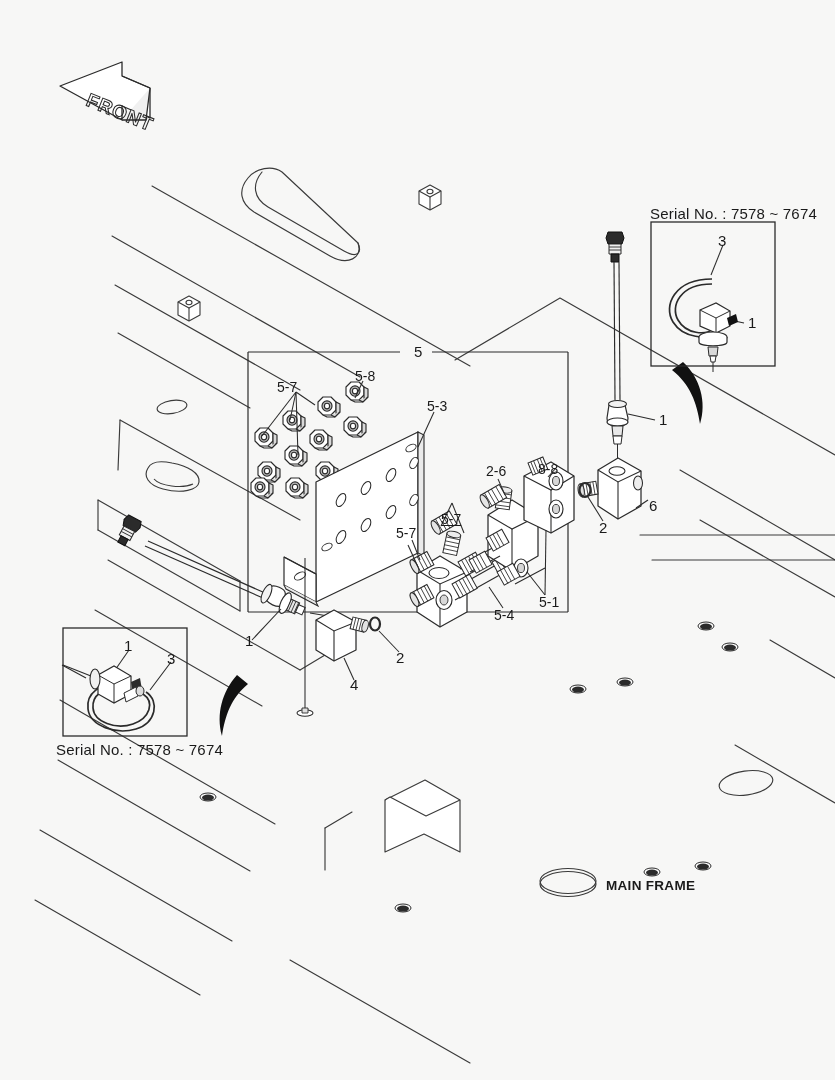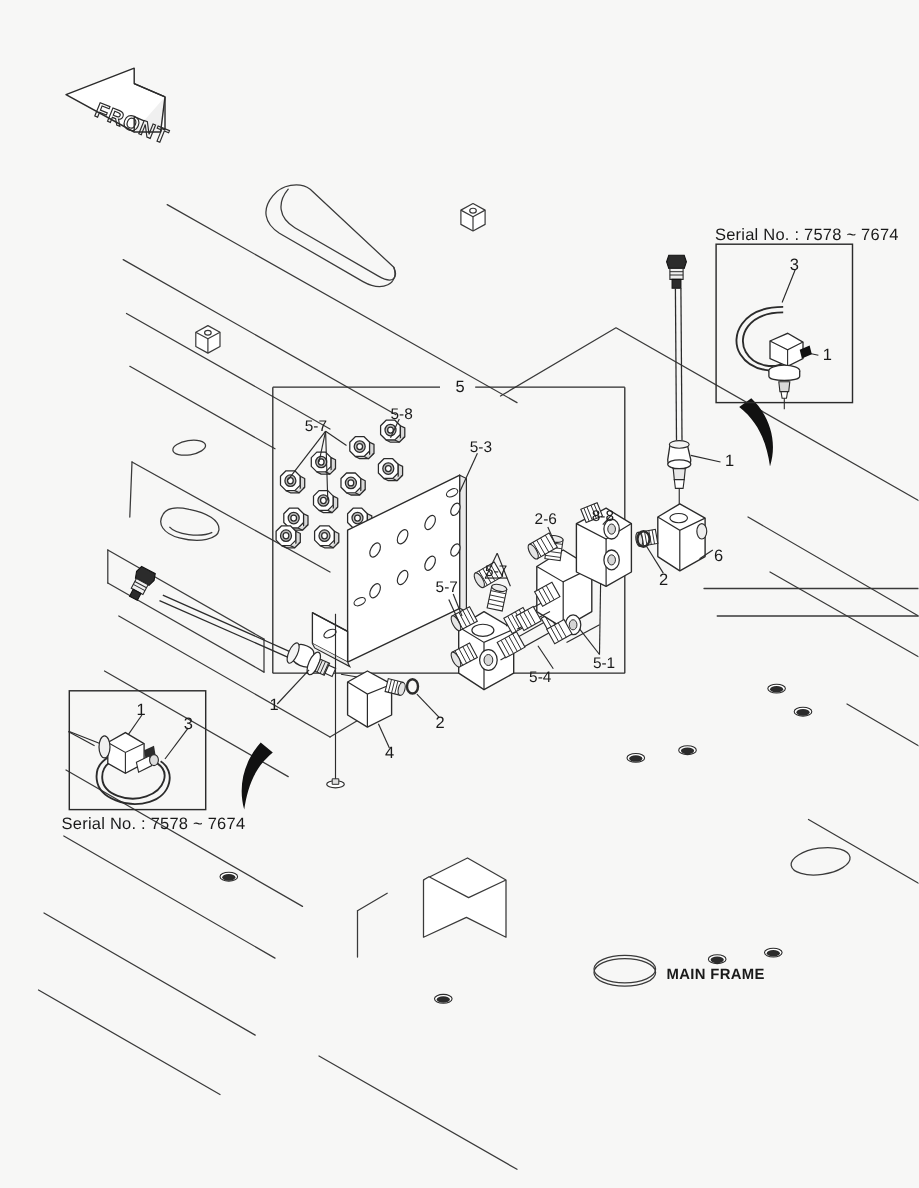--- a/index.html
+++ b/index.html
@@ -495,21 +495,21 @@
       <path d="M122 76 L150 88"></path>
     </g>
     <text x="85" y="105" transform="rotate(22 85 105)" font-family="Liberation Sans, sans-serif" font-size="19" font-weight="700" fill="none" stroke="#2b2b2b" stroke-width="1.05" letter-spacing="1">FRONT</text>
   </svg>
 
   <div class="lbl grouplbl" style="left:409px;top:344px;">5</div>
   <div class="lbl subcallout" style="left:355px;top:369px;">5-8</div>
   <div class="lbl subcallout" style="left:277px;top:380px;">5-7</div>
   <div class="lbl subcallout" style="left:427px;top:399px;">5-3</div>
   <div class="lbl subcallout" style="left:396px;top:526px;">5-7</div>
-  <div class="lbl subcallout" style="left:481px;top:608px;">5-4</div>
+  <div class="lbl subcallout" style="left:494px;top:608px;">5-4</div>
   <div class="lbl subcallout" style="left:539px;top:595px;">5-1</div>
   <div class="lbl subcallout" style="left:486px;top:464px;">2-6</div>
   <div class="lbl subcallout" style="left:441px;top:512px;text-decoration:underline;">5-7</div>
   <div class="lbl subcallout" style="left:538px;top:462px;">8-8</div>
 
   <div class="lbl callout" style="left:659px;top:412px;">1</div>
   <div class="lbl callout" style="left:599px;top:520px;">2</div>
   <div class="lbl callout" style="left:649px;top:498px;">6</div>
 
   <div class="lbl callout" style="left:245px;top:633px;">1</div>

